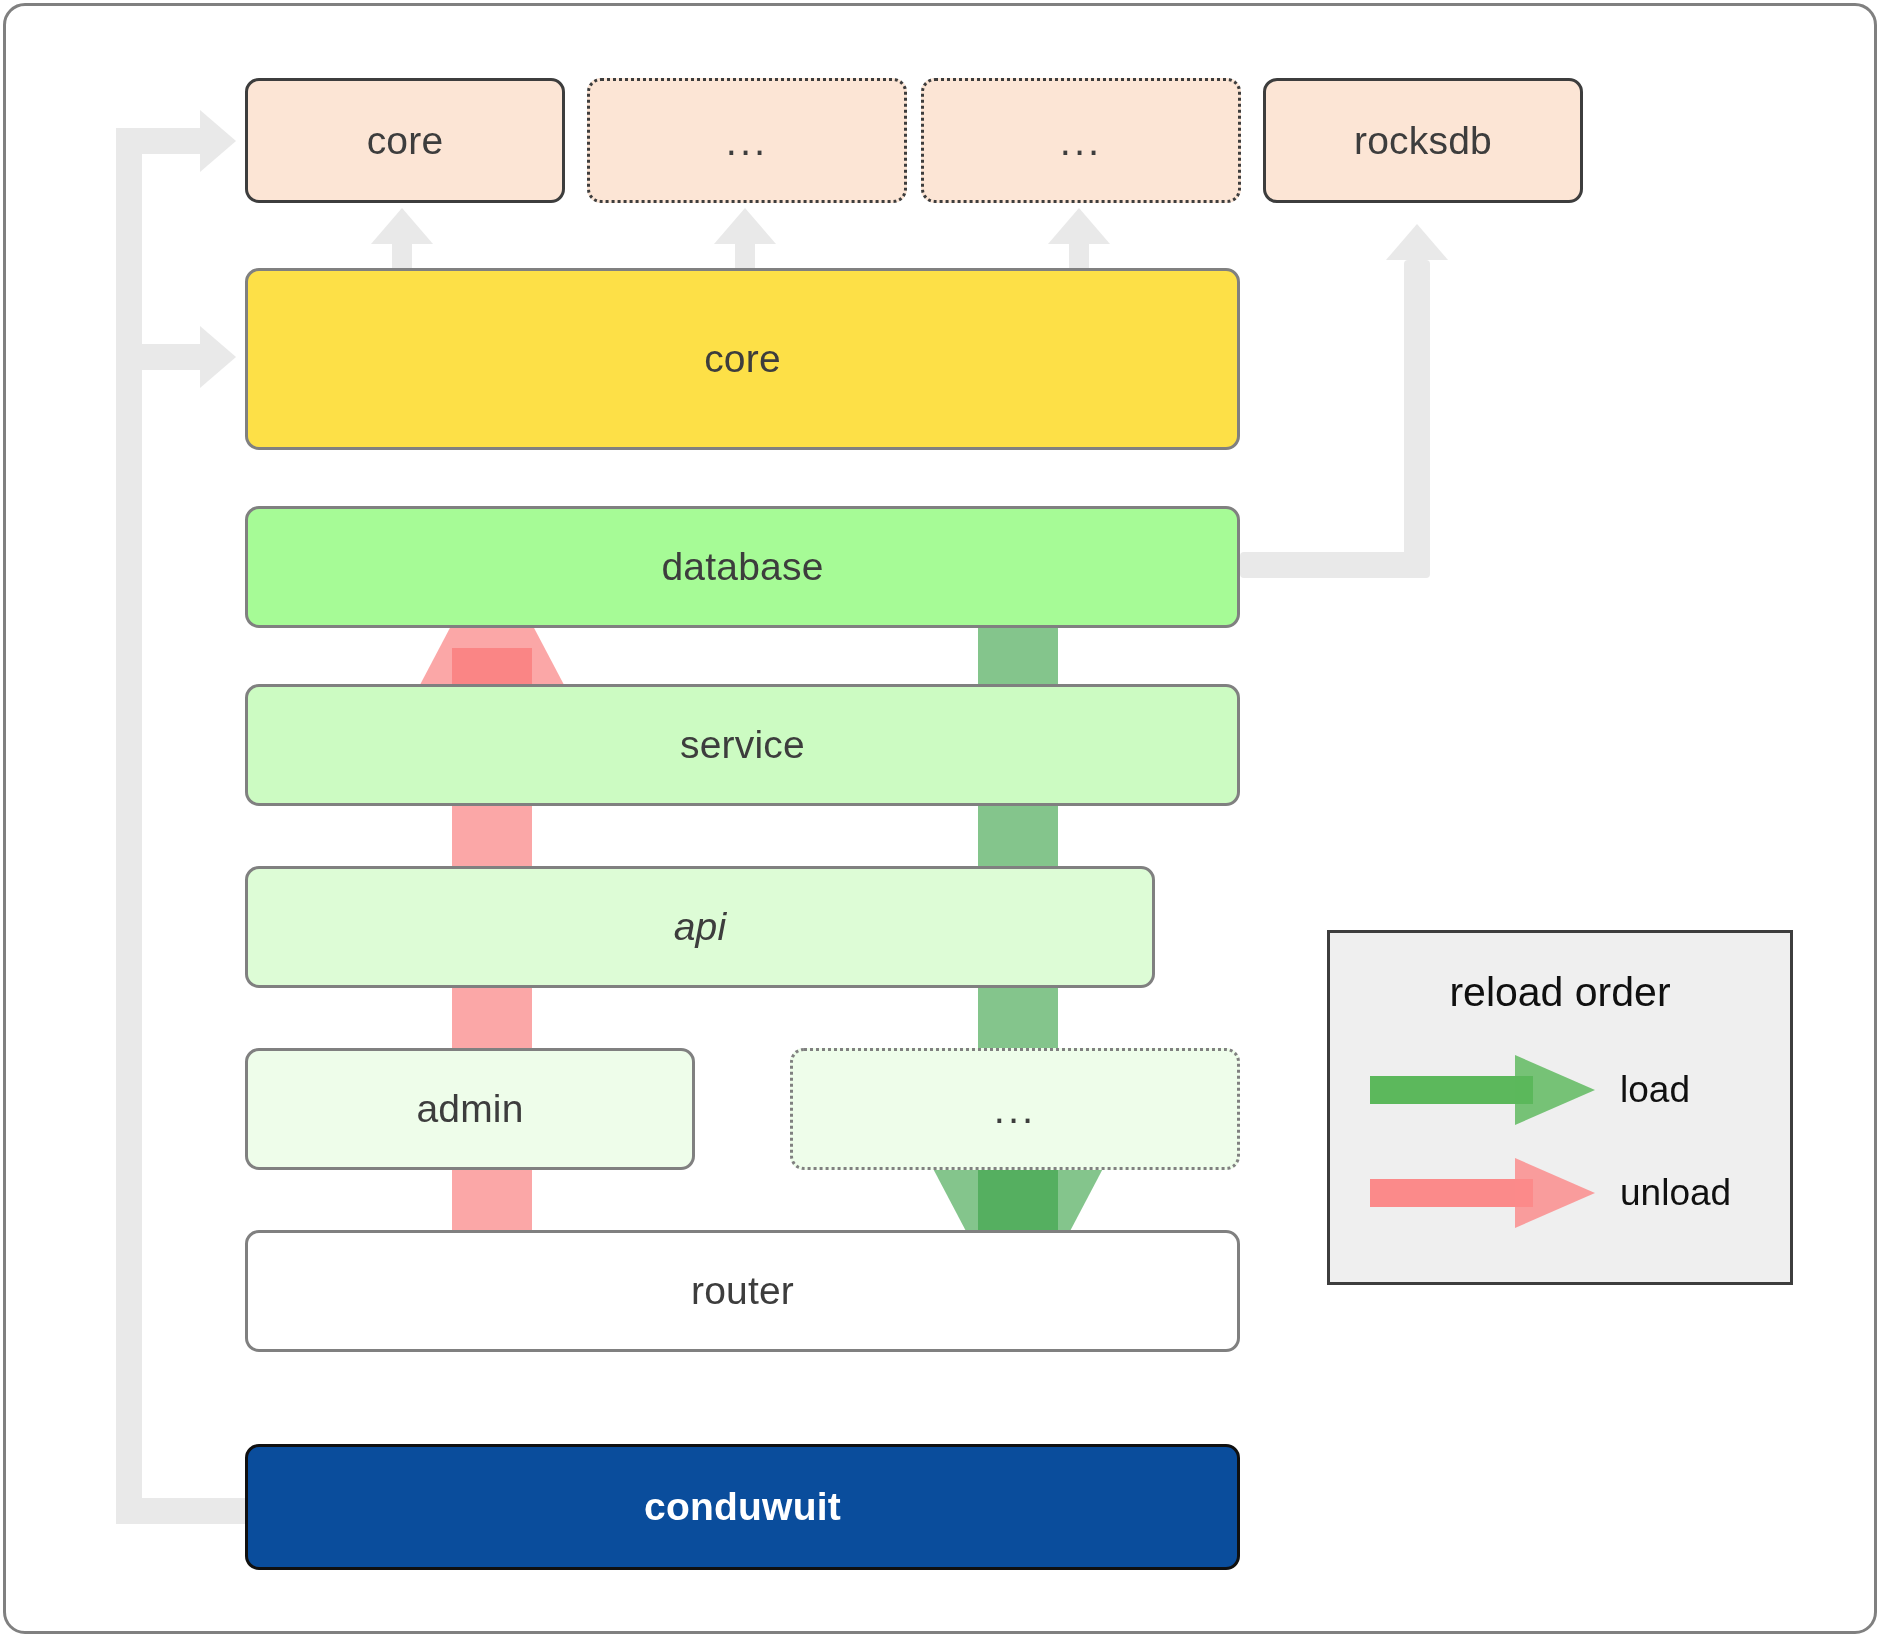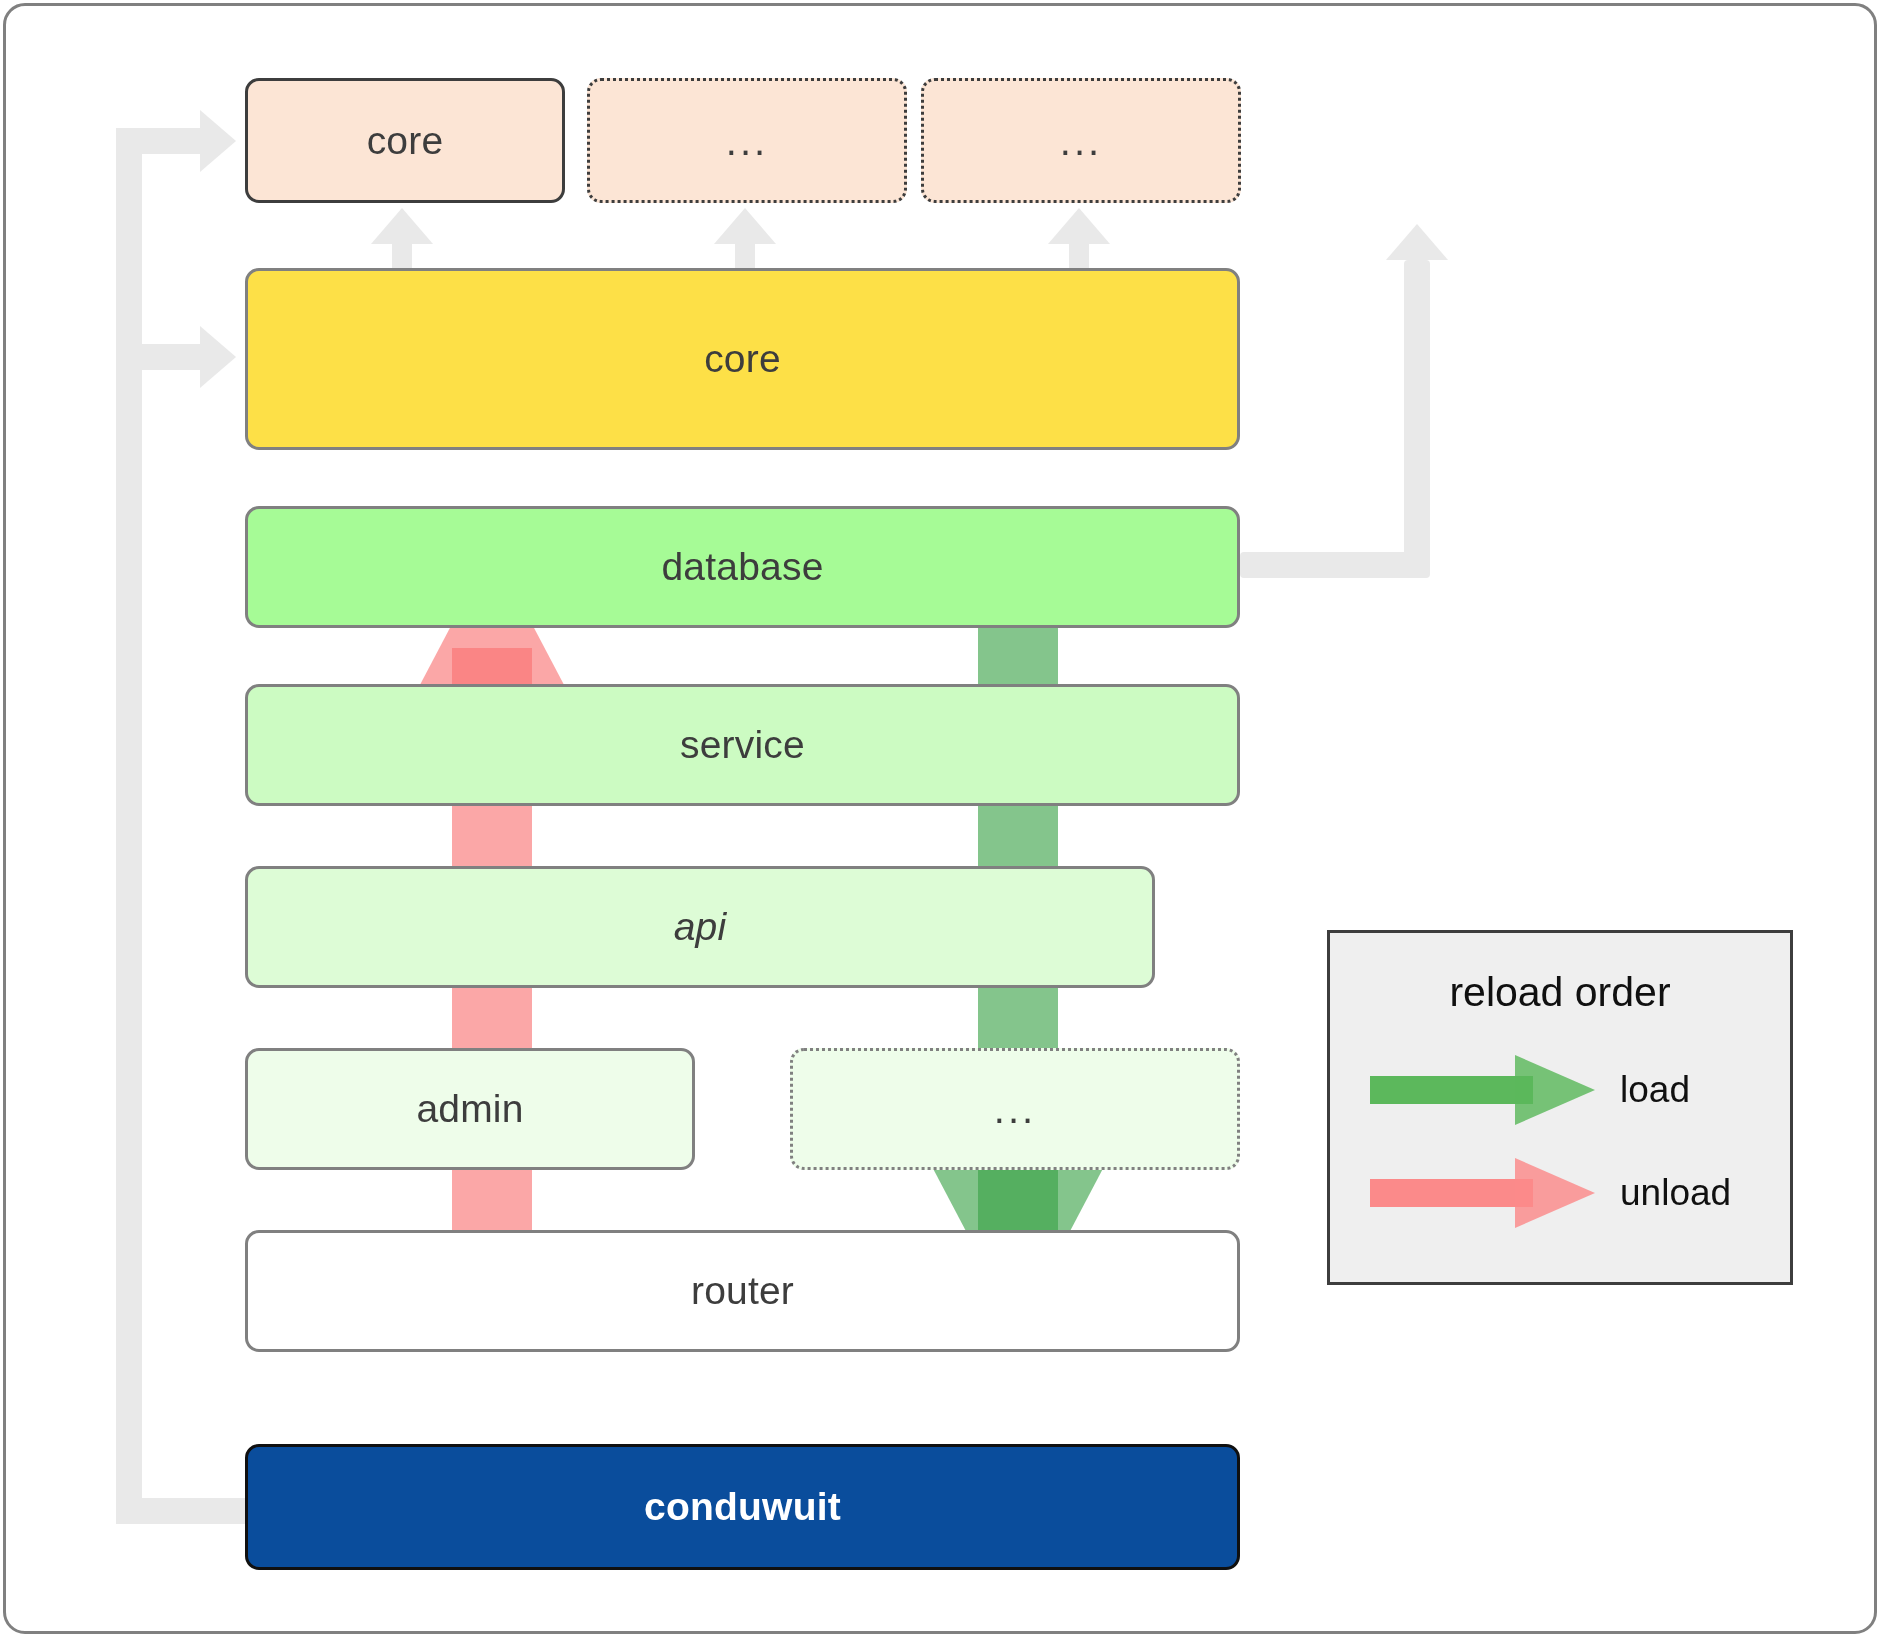--- a/index.html
+++ b/index.html
@@ -102,20 +102,23 @@
   </div>
 
   <div class="node dotted" style="left:587px;top:78px;width:320px;height:125px;background:#fce5d5;border:3px dotted #3d3d3d;">
     <span class="dots">...</span>
   </div>
 
   <div class="node dotted" style="left:921px;top:78px;width:320px;height:125px;background:#fce5d5;border:3px dotted #3d3d3d;">
     <span class="dots">...</span>
   </div>
 
+  <div class="node solid" style="left:1263px;top:78px;width:320px;height:125px;background:#fce5d5;border:3px solid #3d3d3d;">
+    <span>rocksdb</span>
+  </div>
 
   <div class="node solid" style="left:245px;top:268px;width:995px;height:182px;background:#fde047;border:3px solid #808080;">
     <span>core</span>
   </div>
 
   <div class="node solid" style="left:245px;top:482px;width:995px;height:122px;background:#a6fb96;border:3px solid #808080;margin-top:24px;">
     <span>database</span>
   </div>
 
   <div class="node solid" style="left:245px;top:684px;width:995px;height:122px;background:#ccfbc2;border:3px solid #808080;">

